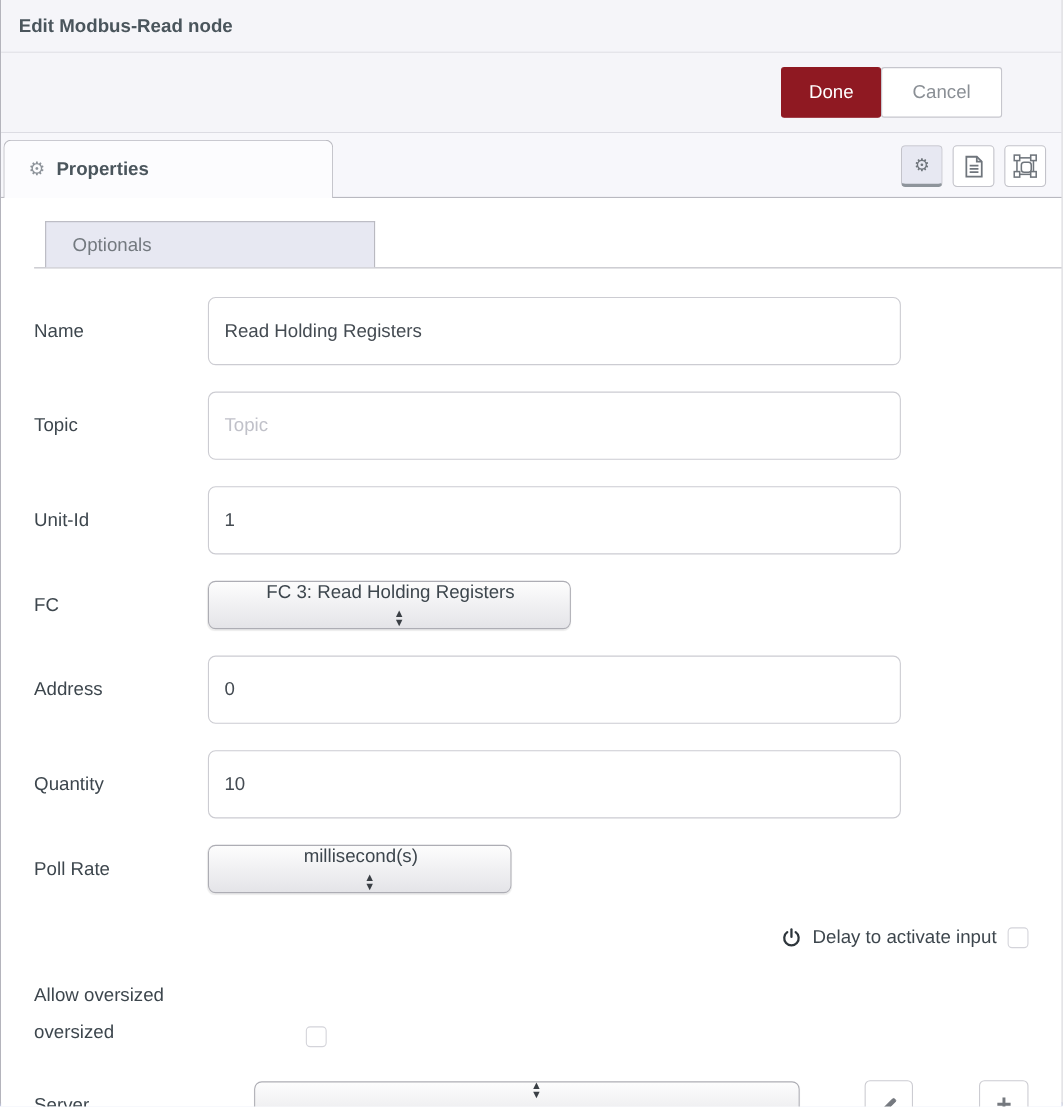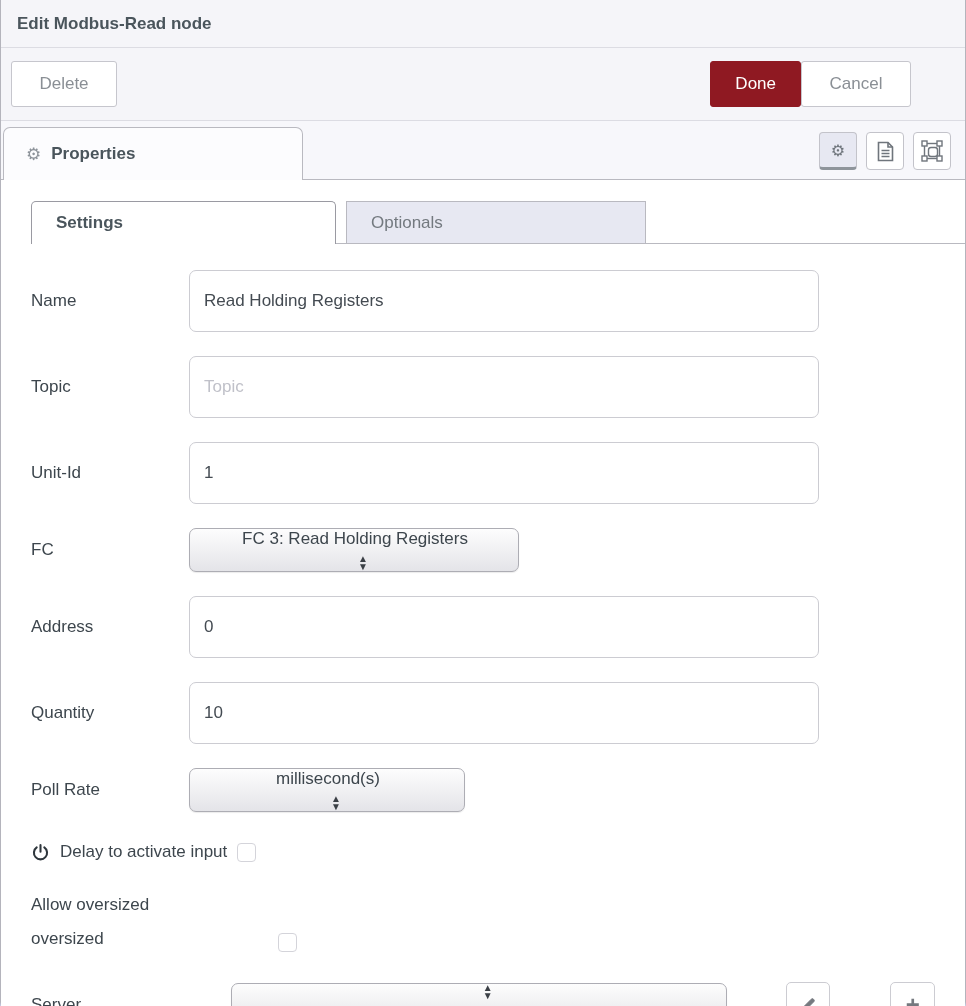--- a/index.html
+++ b/index.html
@@ -165,21 +165,21 @@
   }
 
   
   .checkbox {
     width:19px; height:19px;
     border:1.5px solid #d4d4da; border-radius:4px;
     background:#fff; appearance:none; -webkit-appearance:none;
     cursor:pointer; margin:0;
   }
 
-  .delay-row { display:flex; align-items:center; gap:10px; margin:30px 0 26px 0; }
+  .delay-row { display:flex; align-items:center; gap:10px; margin:30px 0 26px 0;justify-content:flex-end; }
   .delay-label { font-size:17px; color:#3d464d; }
   .power-svg { width:19px; height:19px; display:block; }
 
   .oversized-row { display:flex; margin-bottom:26px; }
   .oversized-label {
     width:158px; flex:0 0 158px;
     font-size:17px; color:#3d464d; line-height:34px;
   }
   .oversized-box { align-self:flex-end; margin-left:89px; margin-bottom:4px; }
 
@@ -197,21 +197,20 @@
 </head>
 <body>
 
 <div class="dialog">
 
   <div class="dlg-header">
     <span class="dlg-title">Edit Modbus-Read node</span>
   </div>
 
   <div class="dlg-toolbar">
-    <button class="btn btn-delete">Delete</button>
     <div class="toolbar-spacer"></div>
     <button class="btn btn-done">Done</button>
     <button class="btn btn-cancel">Cancel</button>
   </div>
 
   <div class="prop-row">
     <div class="prop-tab">
       <span class="gear-glyph">⚙</span>
       <span class="prop-tab-label">Properties</span>
     </div>
@@ -237,23 +236,20 @@
           <rect x="16" y="16" width="5" height="5" fill="#fff" stroke="#6f757c" stroke-width="1.4"></rect>
           <rect x="7.5" y="7.5" width="9" height="9" rx="2.5" fill="#fff" stroke="#6f757c" stroke-width="1.4"></rect>
         </svg>
       </div>
     </div>
   </div>
 
   <div class="content">
 
     <div class="subtabs">
-      <div class="subtab subtab-active">
-        <span>Settings</span>
-      </div>
       <div class="subtab subtab-inactive">
         <span>Optionals</span>
       </div>
     </div>
 
     <div class="form">
 
       <div class="form-row">
         <label class="form-label">Name</label>
         <input class="text-input" type="text" value="Read Holding Registers" style="">

